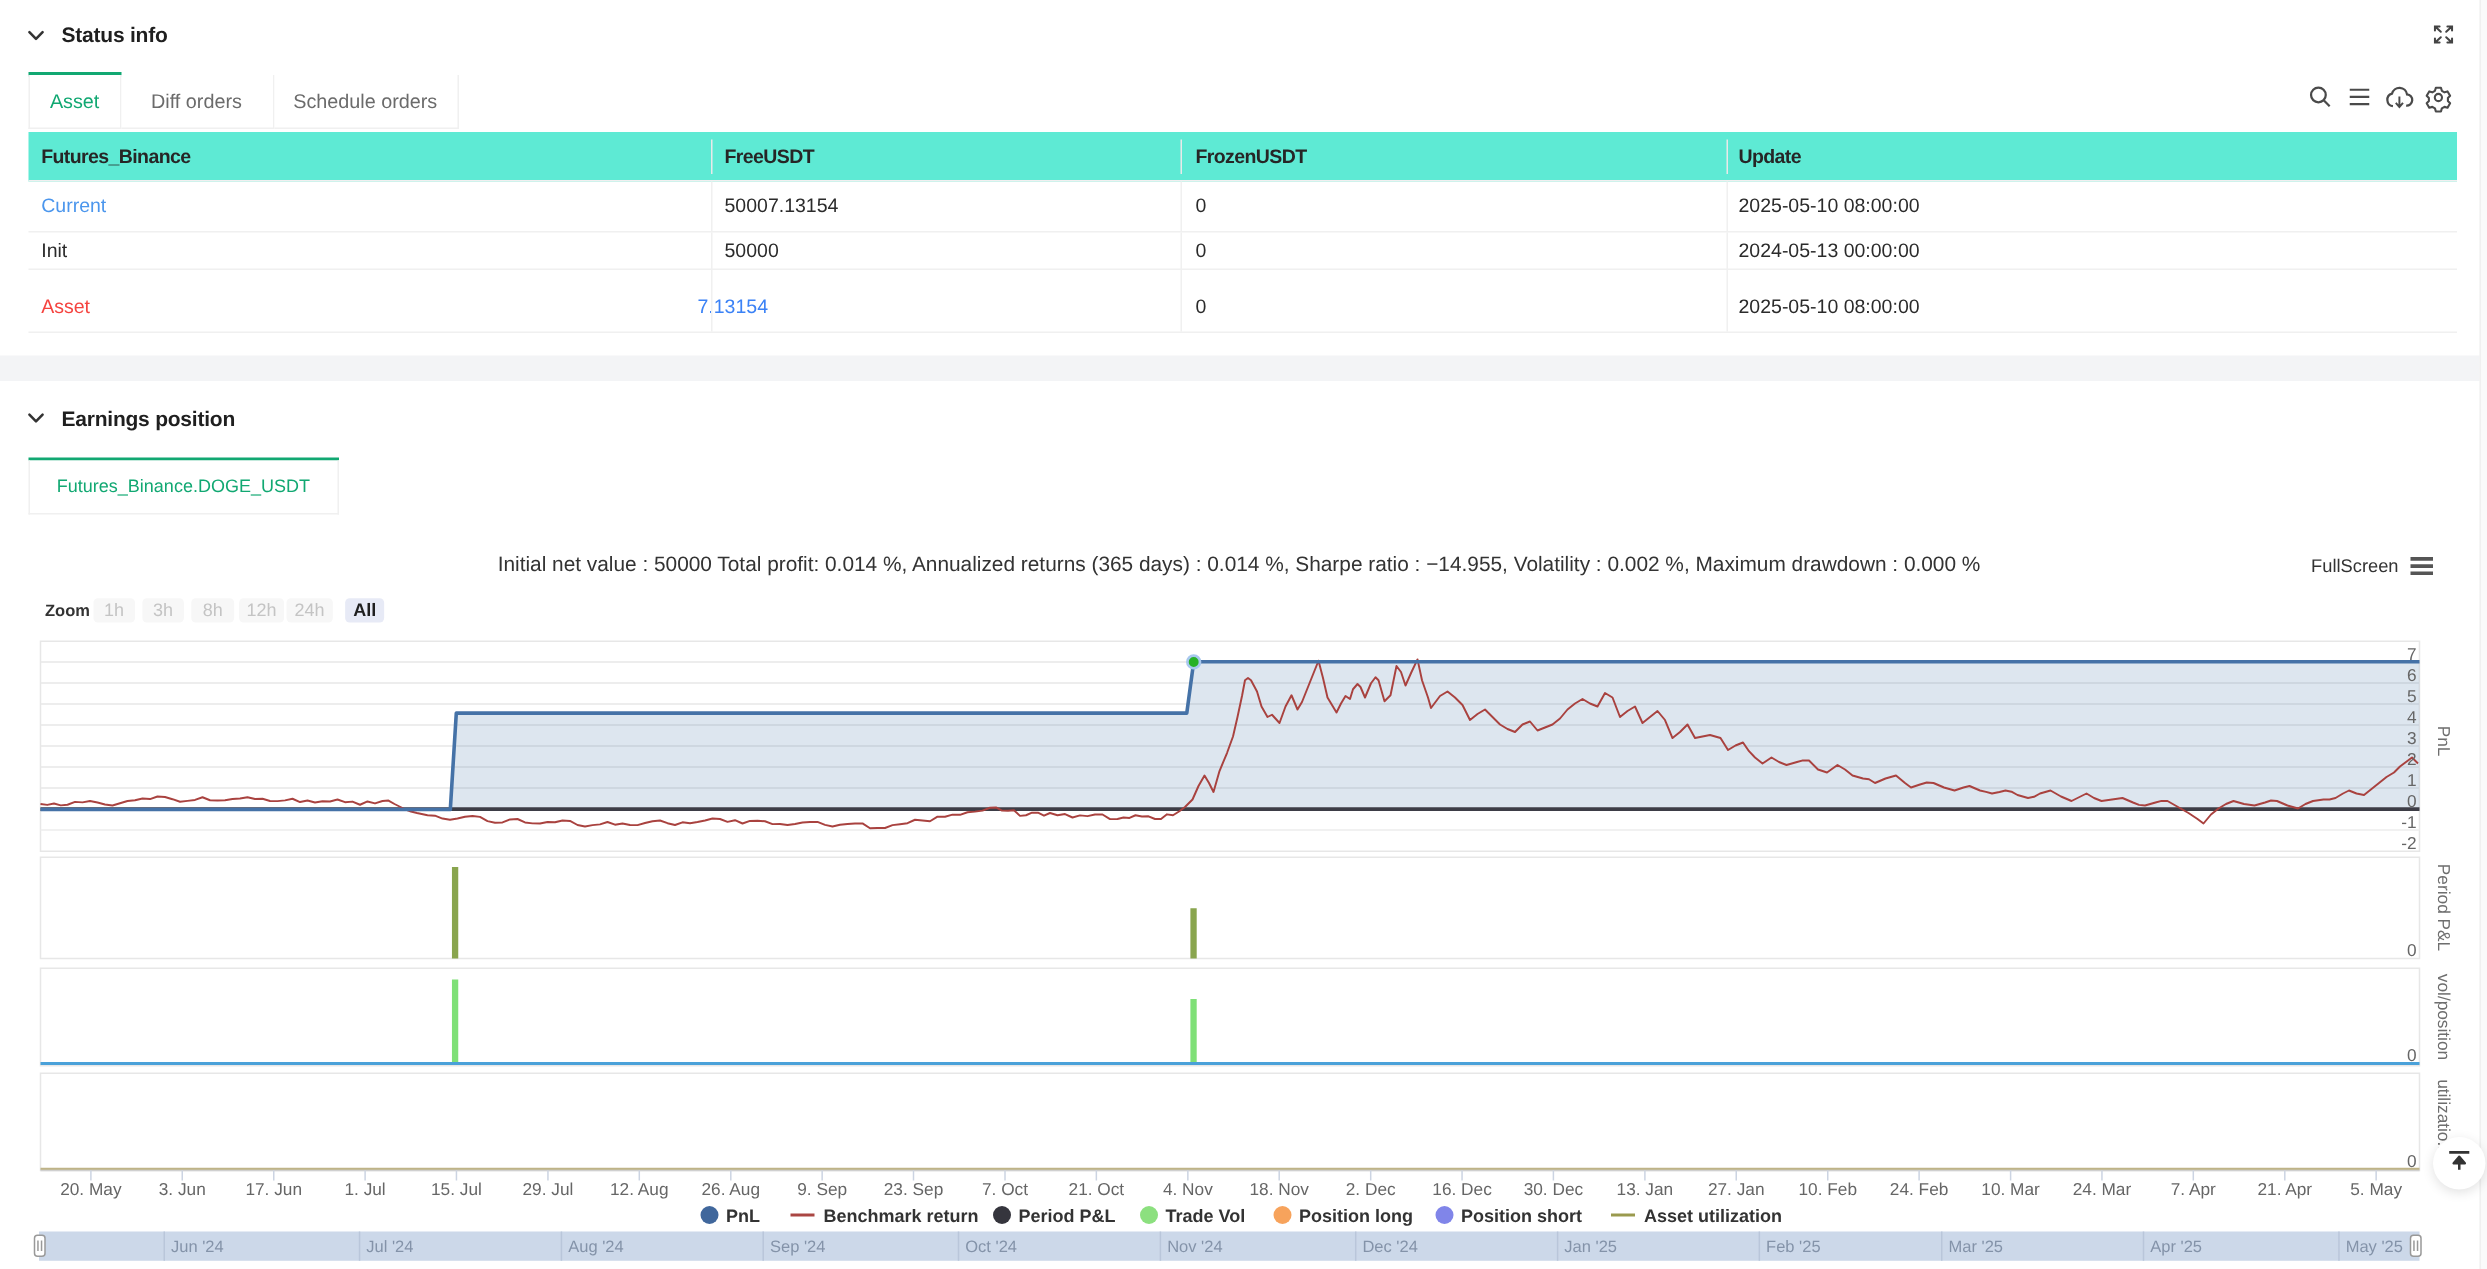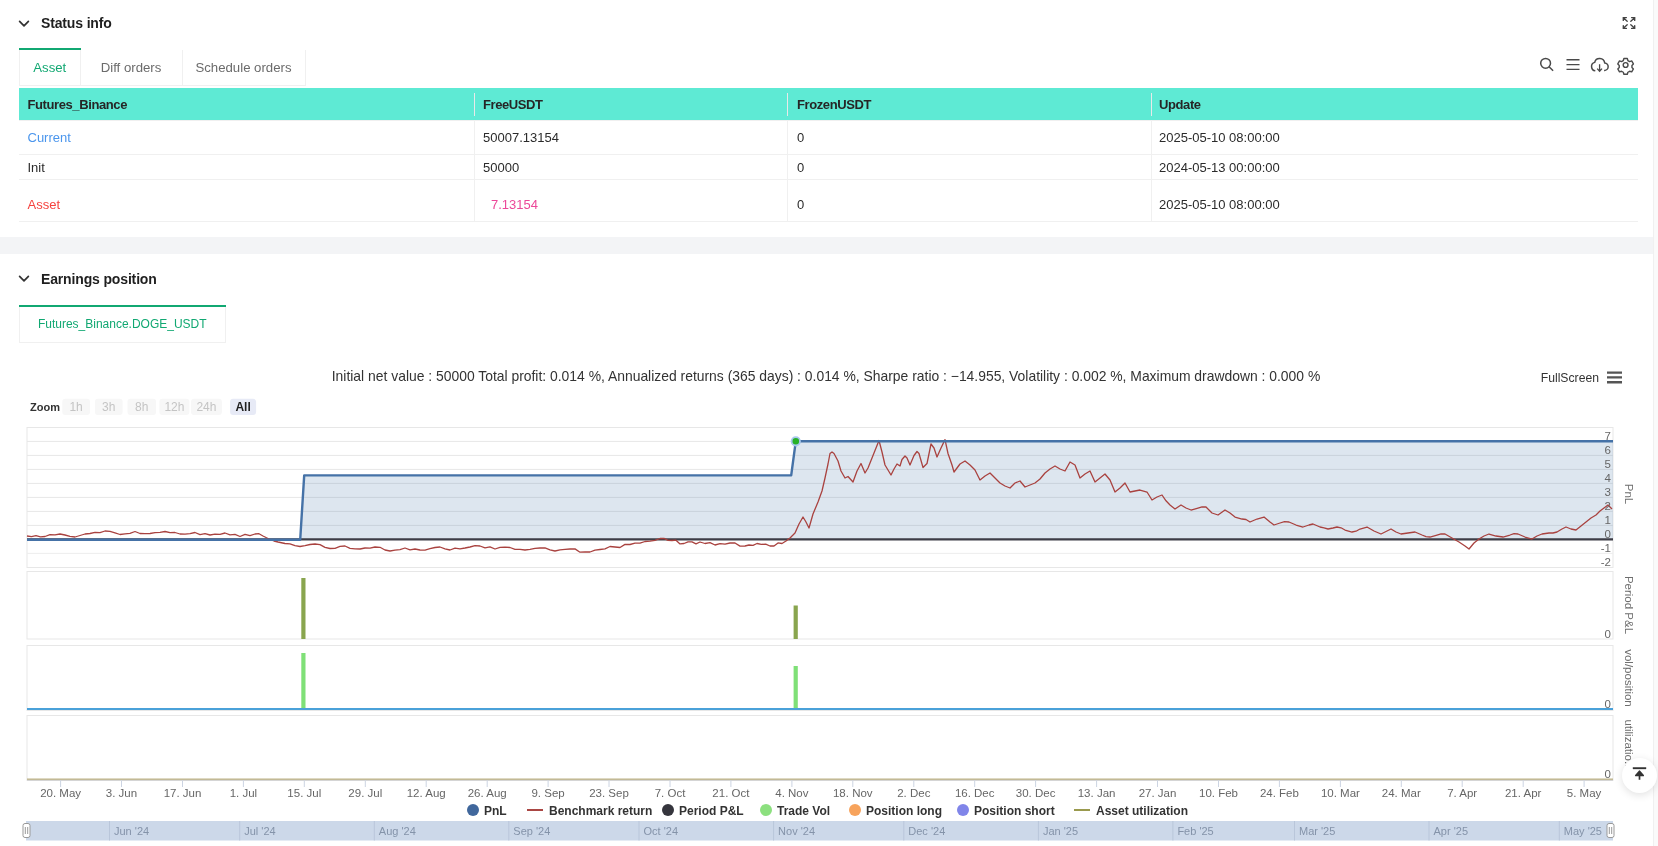--- a/index.html
+++ b/index.html
@@ -66,21 +66,21 @@
   <span class="cell" style="left:8.5px">Init</span>
   <span class="cell" style="left:464px">50000</span>
   <span class="cell" style="left:778px">0</span>
   <span class="cell" style="left:1140px">2024-05-13 00:00:00</span>
   <span class="abs" style="left:455px;top:0;height:33px;border-left:1px solid #f0f0f0"></span>
   <span class="abs" style="left:767.5px;top:0;height:33px;border-left:1px solid #f0f0f0"></span>
   <span class="abs" style="left:1132px;top:0;height:33px;border-left:1px solid #f0f0f0"></span>
 </div>
 <div class="hrow" style="left:19px;top:188px;width:1618.5px;height:33.5px">
   <span class="cell" style="left:8.5px;color:#f5433f">Asset</span>
-  <span class="cell" style="left:472px;color:#ec4899">7.13154</span>
+  <span class="cell" style="left:446px;color:#3b82f6">7.13154</span>
   <span class="cell" style="left:778px">0</span>
   <span class="cell" style="left:1140px">2025-05-10 08:00:00</span>
   <span class="abs" style="left:455px;top:0;height:33px;border-left:1px solid #f0f0f0"></span>
   <span class="abs" style="left:767.5px;top:0;height:33px;border-left:1px solid #f0f0f0"></span>
   <span class="abs" style="left:1132px;top:0;height:33px;border-left:1px solid #f0f0f0"></span>
 </div>
 
 <div class="abs" style="left:0;top:237px;width:1658px;height:16.5px;background:#f3f4f6"></div>
 
 <svg style="position:absolute;left:18px;top:273px" width="12" height="12" viewBox="0 0 12 12">

